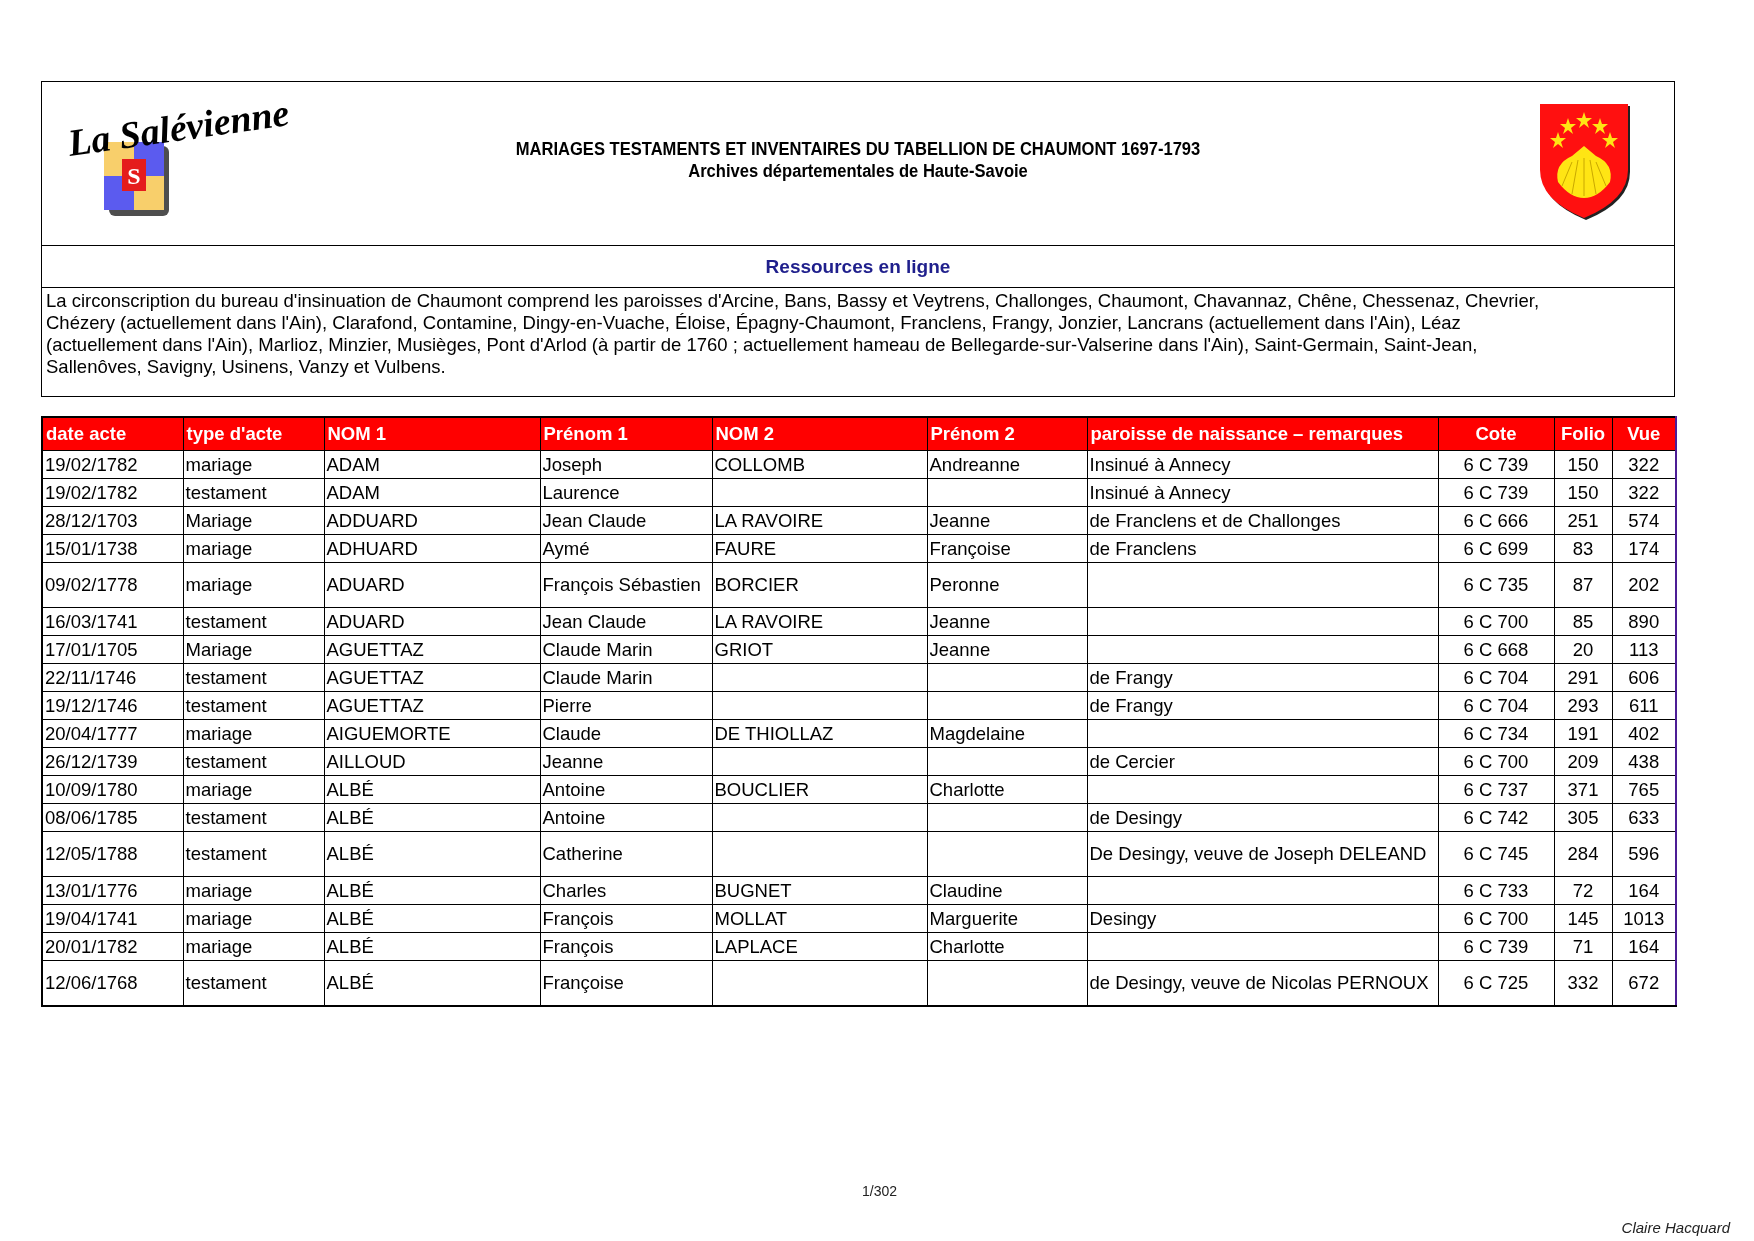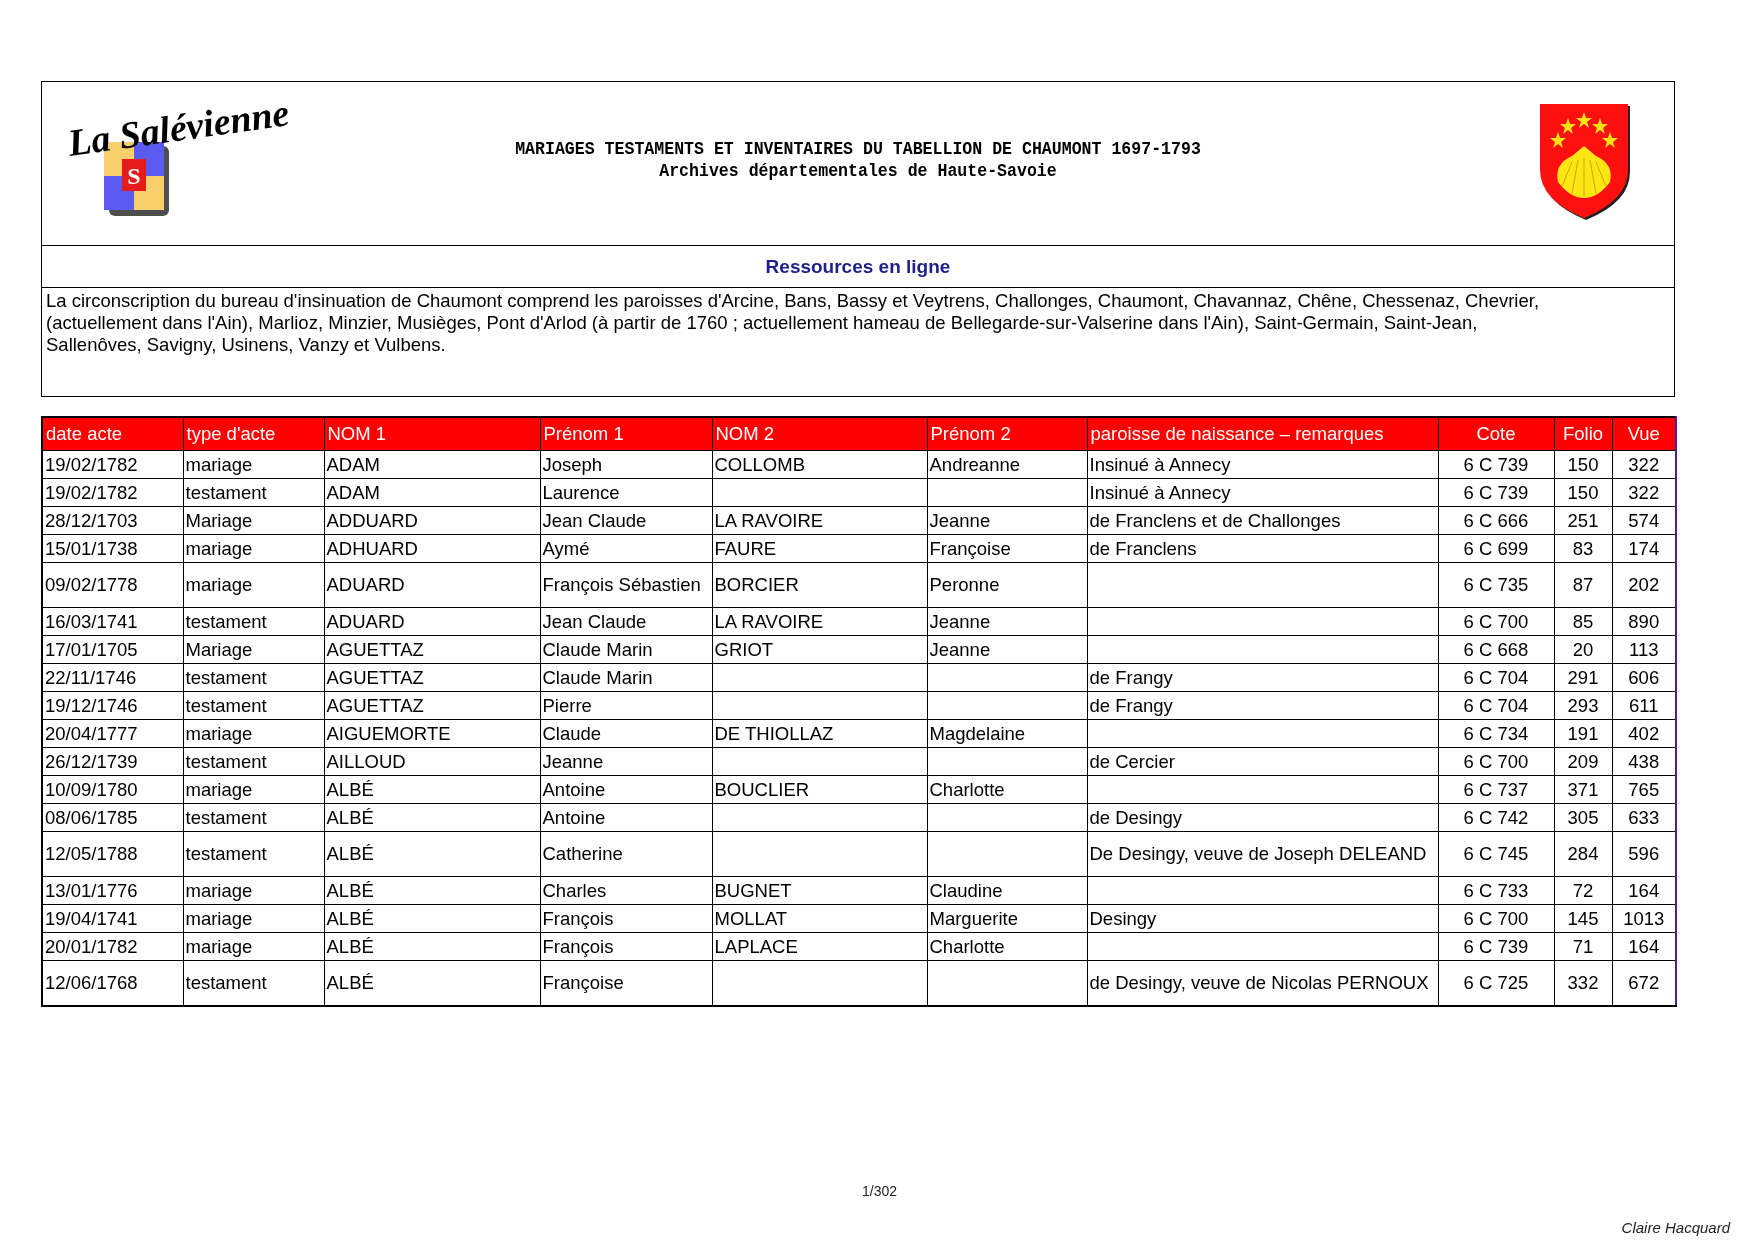--- a/index.html
+++ b/index.html
@@ -3,29 +3,29 @@
 <meta charset="utf-8">
 <style>
   html, body { margin:0; padding:0; background:#fff; }
   body { width:1754px; height:1241px; position:relative; overflow:hidden;
          font-family:"Liberation Sans", sans-serif; color:#000; }
   .sheet { position:absolute; left:41px; top:81px; width:1634px; }
   .hdr-box { position:relative; height:163px; border:1px solid #000; border-bottom:none; }
   .logo { position:absolute; left:22px; top:22px; width:270px; height:118px; }
   .crest { position:absolute; right:38px; top:20px; width:100px; height:122px; }
   .title-block { position:absolute; left:0; right:0; top:56px; text-align:center;
-                 font-family:Liberation Mono, monospace; font-weight:bold; font-size:18px; line-height:22px; }
+                 font-family:Liberation Sans, sans-serif; font-weight:bold; font-size:18px; line-height:22px; }
   .title-block div { transform:scaleX(0.92); }
   .res-row { height:41px; border:1px solid #000; border-bottom:none; text-align:center;
              line-height:41px; font-weight:bold; font-size:19px; color:#1f1f8c; }
   .desc { border:1px solid #000; padding:2px 4px 4px 4px; font-size:18.5px; line-height:22px; height:110px; box-sizing:border-box; }
   .desc span { display:block; transform-origin:left; }
   table.data { position:absolute; left:41px; top:416px; border-collapse:collapse;
                font-family:"Liberation Sans", sans-serif; font-size:18.5px; table-layout:fixed; }
-  table.data th { background:#ff0000; color:#fff; font-weight:normal; text-align:left;
+  table.data th { background:#ff0000; color:#fff; font-weight:bold; text-align:left;
                   height:32px; padding:0 3px; border:1px solid #000; border-top:2px solid #000; white-space:nowrap; }
   table.data th.c, table.data td.c { text-align:center; }
   table.data td { border:1px solid #000; padding:0 2px; height:27px; line-height:20px; vertical-align:middle; }
   table.data tr.tall td { height:44px; }
   table.data tr:last-child td { border-bottom:2px solid #000; }
   table.data td:first-child, table.data th:first-child { border-left:2px solid #000; }
   table.data td:last-child, table.data th:last-child { border-right:2px solid #4c1d95; }
   .footer-page { position:absolute; left:862px; top:1183px; font-size:14px; color:#222; }
   .footer-author { position:absolute; right:24px; top:1219px; font-size:15px; font-style:italic; color:#222; }
 </style>
@@ -64,20 +64,21 @@
           <path d="M42 58 L36 92"></path>
           <path d="M54 58 L60 92"></path>
           <path d="M36 60 L26 84"></path>
           <path d="M60 60 L70 84"></path>
       </g>
     </svg>
   </div>
   <div class="res-row">Ressources en ligne</div>
   <div class="desc">
     <span>La circonscription du bureau d'insinuation de Chaumont comprend les paroisses d'Arcine, Bans, Bassy et Veytrens, Challonges, Chaumont, Chavannaz, Chêne, Chessenaz, Chevrier,</span>
+    <span>Chézery (actuellement dans l'Ain), Clarafond, Contamine, Dingy-en-Vuache, Éloise, Épagny-Chaumont, Franclens, Frangy, Jonzier, Lancrans (actuellement dans l'Ain), Léaz</span>
     <span>(actuellement dans l'Ain), Marlioz, Minzier, Musièges, Pont d'Arlod (à partir de 1760 ; actuellement hameau de Bellegarde-sur-Valserine dans l'Ain), Saint-Germain, Saint-Jean,</span>
     <span>Sallenôves, Savigny, Usinens, Vanzy et Vulbens.</span>
   </div>
 </div>
 
 <table class="data">
   <colgroup>
     <col style="width:141px">
       <col style="width:141px">
       <col style="width:216px">

